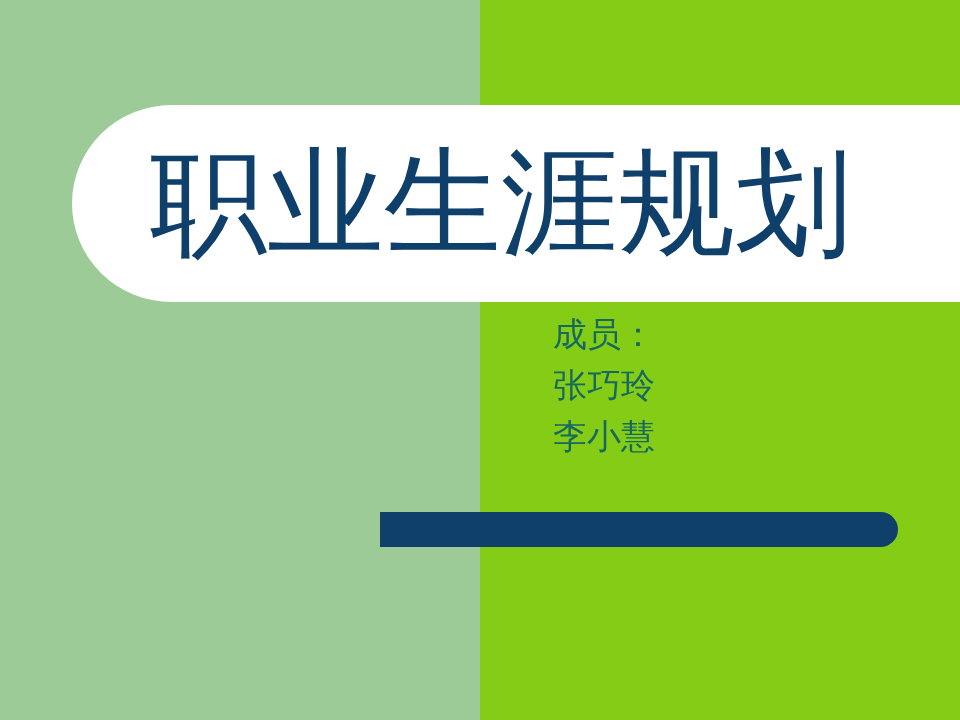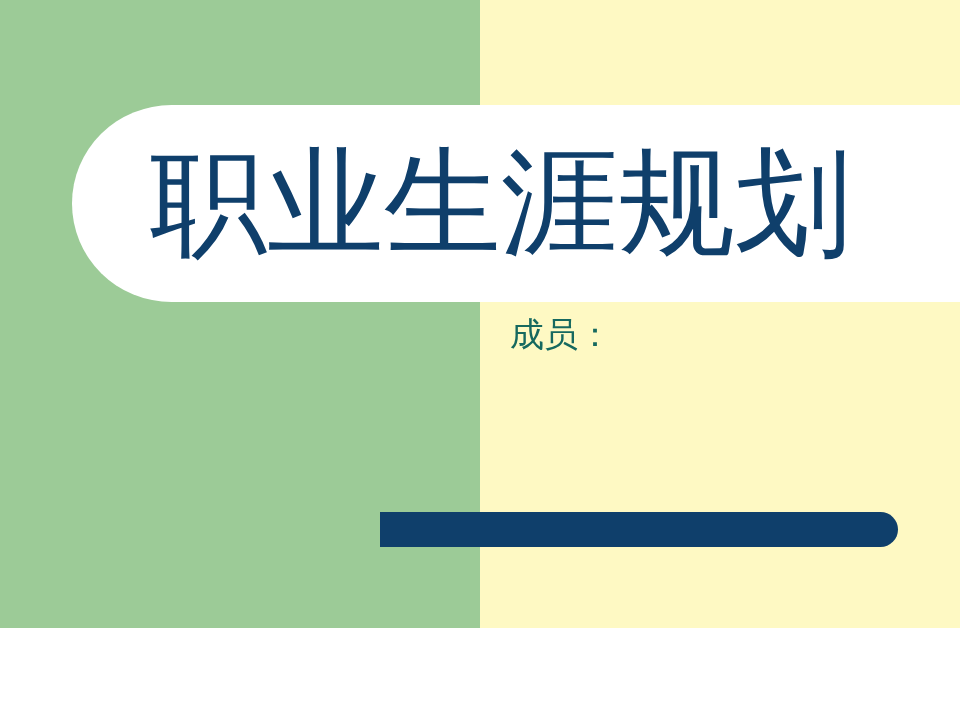--- a/index.html
+++ b/index.html
@@ -10,22 +10,22 @@
     width: 960px;
     height: 720px;
     overflow: hidden;
     background: #ffffff;
     font-family: "Liberation Serif", "DejaVu Serif", serif;
   }
 
   #slide {
     position: relative;
     width: 960px;
-    height: 628px;
-    background: #fef9c3;
+    height: 720px;
+    background: #84cc16;
     overflow: hidden;
   }
 
   
   #green-panel {
     position: absolute;
     left: 0;
     top: 0;
     width: 480px;
     height: 720px;
@@ -57,21 +57,21 @@
     font-size: 117px;
     line-height: 170px;
     letter-spacing: 0px;
     white-space: nowrap;
     font-weight: normal;
   }
 
   
   #members {
     position: absolute;
-    left: 510px;
+    left: 553px;
     top: 309px;
     width: 380px;
     color: #16695f;
     font-family: "Liberation Serif", "DejaVu Serif", serif;
     font-size: 34px;
     line-height: 51px;
   }
   #members .member-line {
     white-space: nowrap;
     height: 51px;
@@ -97,17 +97,19 @@
 <div id="slide">
 
   <div id="green-panel"></div>
 
   <div id="title-plate"></div>
 
   <div id="title-text">职业生涯规划</div>
 
   <div id="members">
     <div class="member-line">成员：</div>
+    <div class="member-line">张巧玲</div>
+    <div class="member-line">李小慧</div>
   </div>
 
   <div id="accent-bar"></div>
 
 </div>
 
 </body></html>

